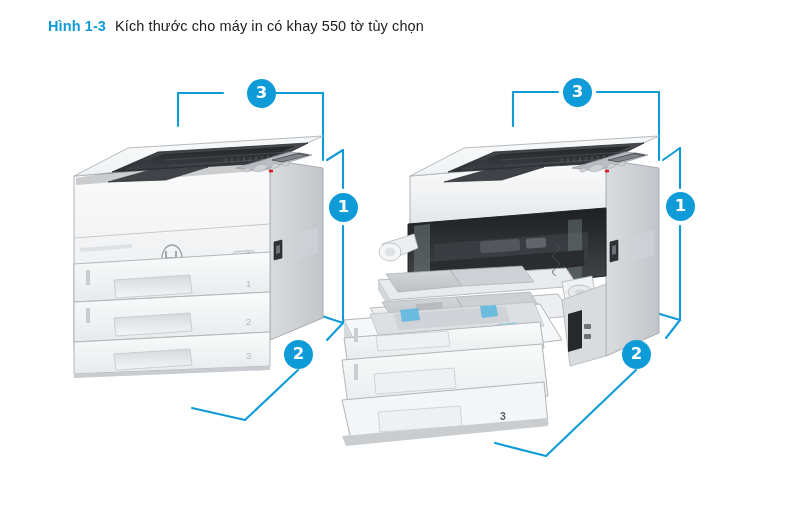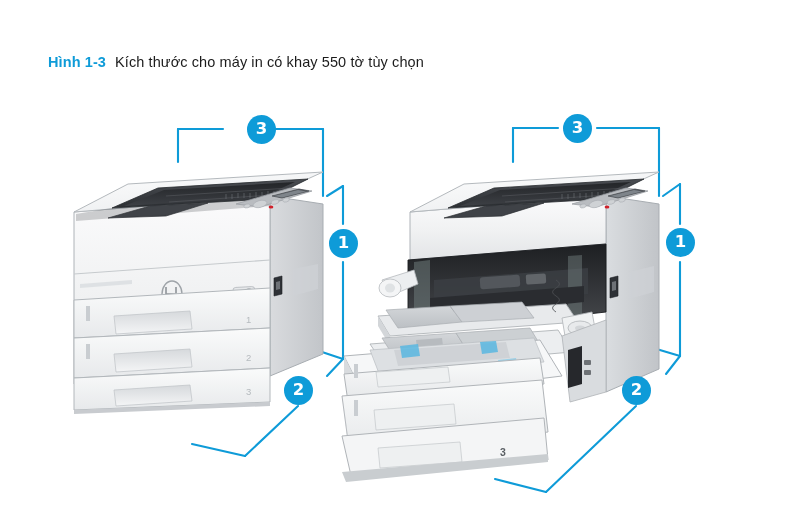--- a/index.html
+++ b/index.html
@@ -2,21 +2,21 @@
 <html><head>
 <meta charset="utf-8">
 <title>Hinh 1-3</title>
 <style>
   html,body{margin:0;padding:0;background:#ffffff;}
   body{
     width:800px;height:510px;position:relative;overflow:hidden;
     font-family:"Liberation Sans","DejaVu Sans",sans-serif;
     background:#ffffff;
   }
-  .page{position:absolute;inset:0;background:#fff;margin-top:36px;}
+  .page{position:absolute;inset:0;background:#fff;}
 
   
   .caption{
     position:absolute;left:48px;top:18px;
     font-size:14.5px;color:#111;white-space:nowrap;letter-spacing:.1px;
   }
   .caption .fignum{color:#0e9bd8;font-weight:700;margin-right:9px;}
   .caption .figtext{font-weight:400;color:#1b1b1b;}
 
   

